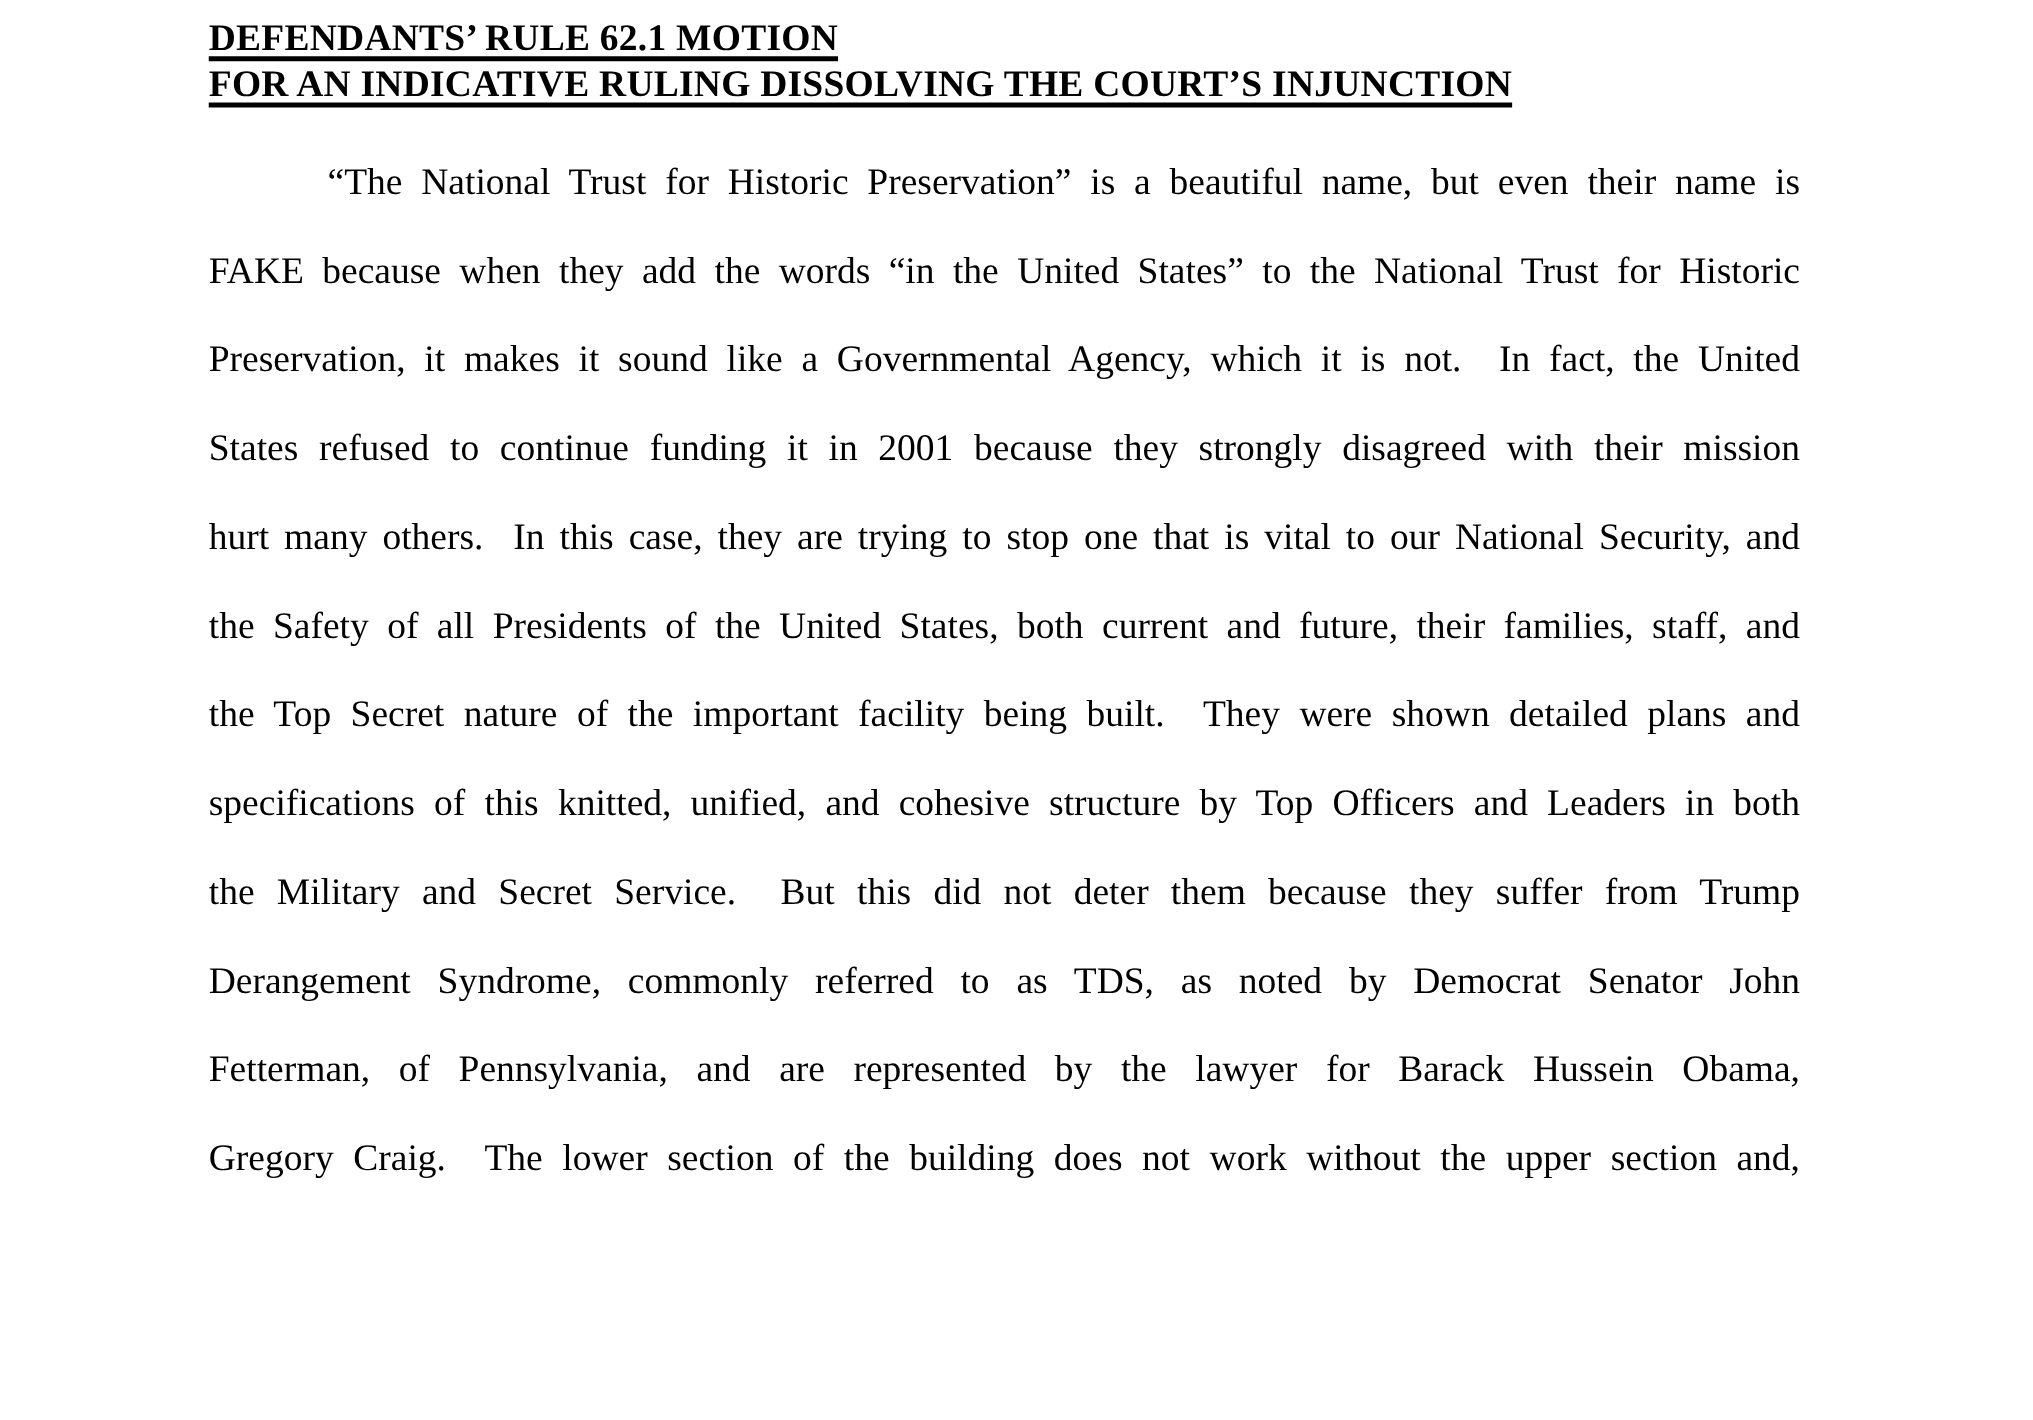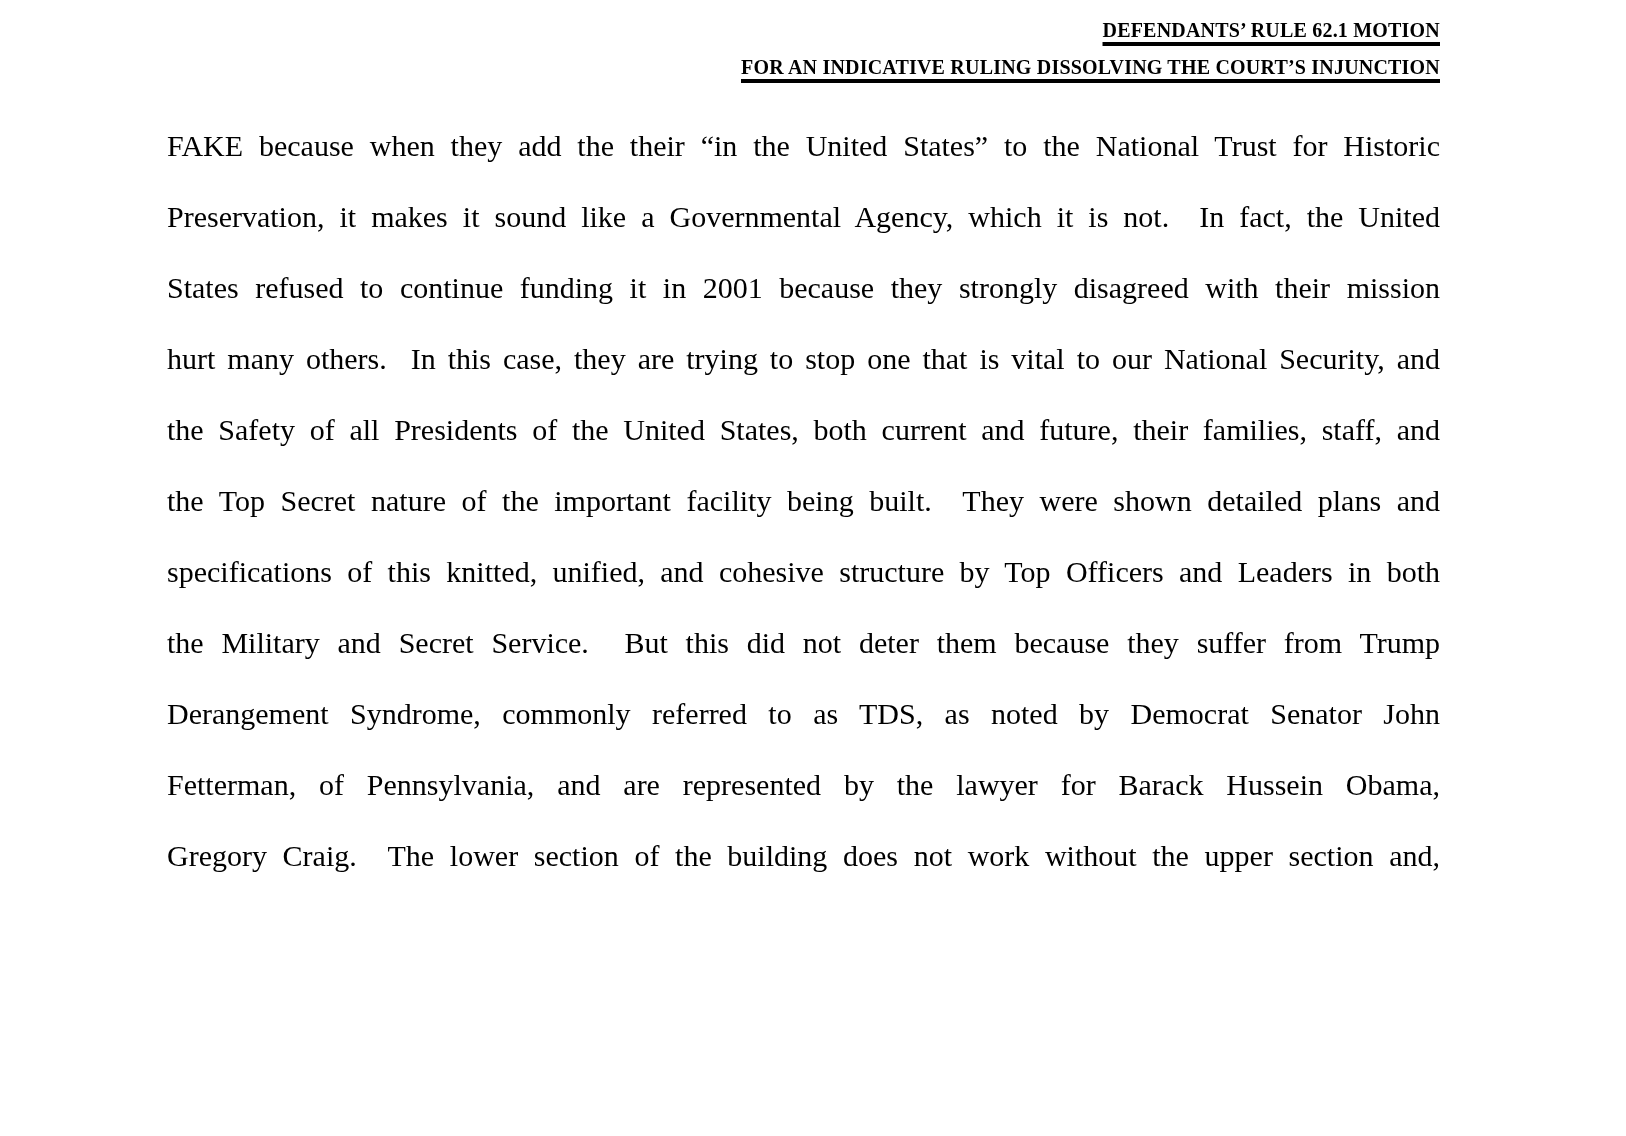--- a/index.html
+++ b/index.html
@@ -17,22 +17,22 @@
     color: #000000;
   }
   .content {
     position: absolute;
     left: 167px;
     top: 12px;
     width: 1273px;
   }
   .doc-title {
     margin: 0;
-    text-align: right;
-    font-size: 20px;
+    text-align: left;
+    font-size: 30px;
     font-weight: bold;
     line-height: 37px;
     letter-spacing: 0.2px;
   }
   .doc-title .underlined {
     text-decoration: underline;
     text-decoration-thickness: 4px;
     text-underline-offset: 5px;
   }
   .doc-body {
@@ -56,21 +56,22 @@
 
 <div class="page">
   <div class="content">
 
     <h1 class="doc-title">
       <div class="title-line"><span class="underlined">DEFENDANTS’ RULE 62.1 MOTION</span></div>
       <div class="title-line"><span class="underlined">FOR AN INDICATIVE RULING DISSOLVING THE COURT’S INJUNCTION</span></div>
     </h1>
 
     <div class="doc-body">
-      <div class="body-line">FAKE because when they add the their “in the United States” to the National Trust for Historic</div>
+      <div class="body-line first-line">“The National Trust for Historic Preservation” is a beautiful name, but even their name is</div>
+      <div class="body-line">FAKE because when they add the words “in the United States” to the National Trust for Historic</div>
       <div class="body-line">Preservation, it makes it sound like a Governmental Agency, which it is not.&nbsp; In fact, the United</div>
       <div class="body-line">States refused to continue funding it in 2001 because they strongly disagreed with their mission</div>
       <div class="body-line">hurt many others.&nbsp; In this case, they are trying to stop one that is vital to our National Security, and</div>
       <div class="body-line">the Safety of all Presidents of the United States, both current and future, their families, staff, and</div>
       <div class="body-line">the Top Secret nature of the important facility being built.&nbsp; They were shown detailed plans and</div>
       <div class="body-line">specifications of this knitted, unified, and cohesive structure by Top Officers and Leaders in both</div>
       <div class="body-line">the Military and Secret Service.&nbsp; But this did not deter them because they suffer from Trump</div>
       <div class="body-line">Derangement Syndrome, commonly referred to as TDS, as noted by Democrat Senator John</div>
       <div class="body-line">Fetterman, of Pennsylvania, and are represented by the lawyer for Barack Hussein Obama,</div>
       <div class="body-line">Gregory Craig.&nbsp; The lower section of the building does not work without the upper section and,</div>

